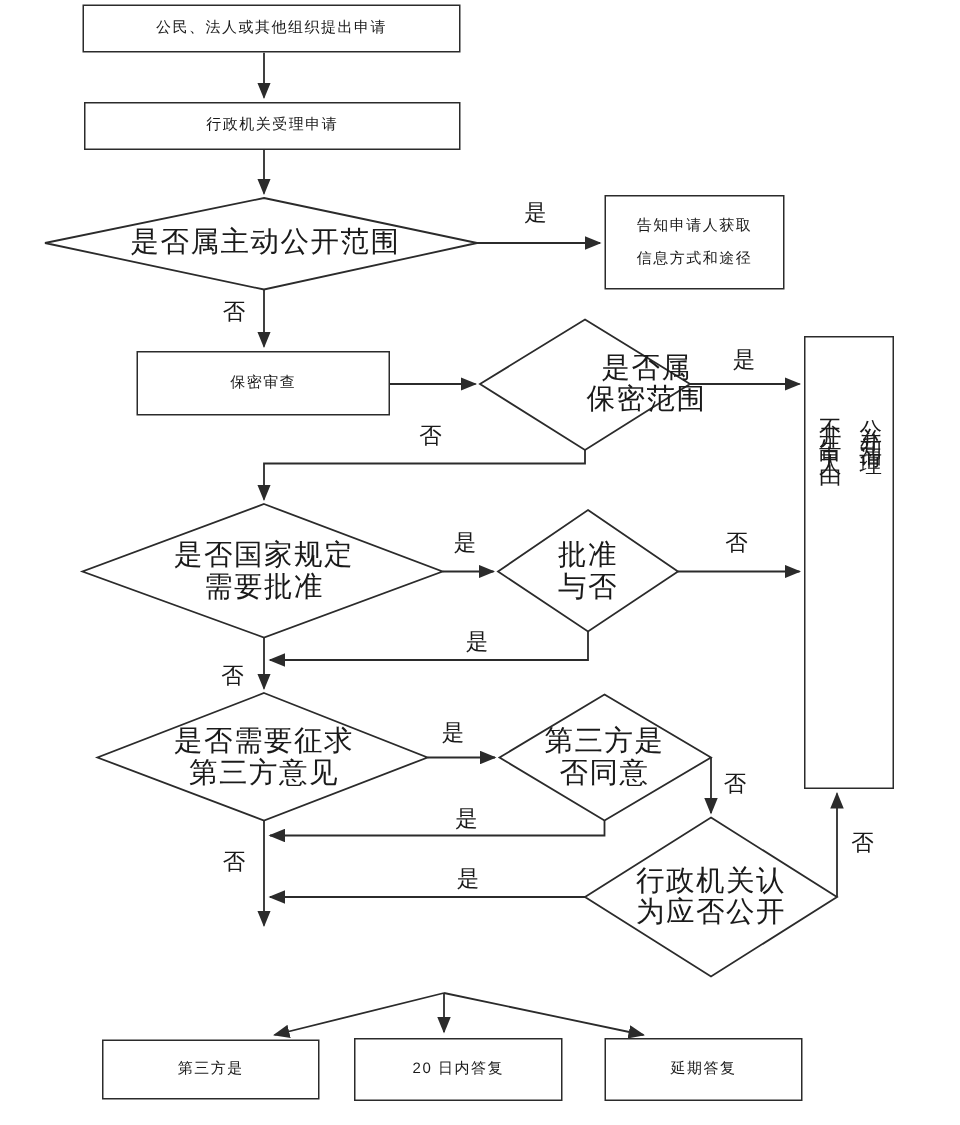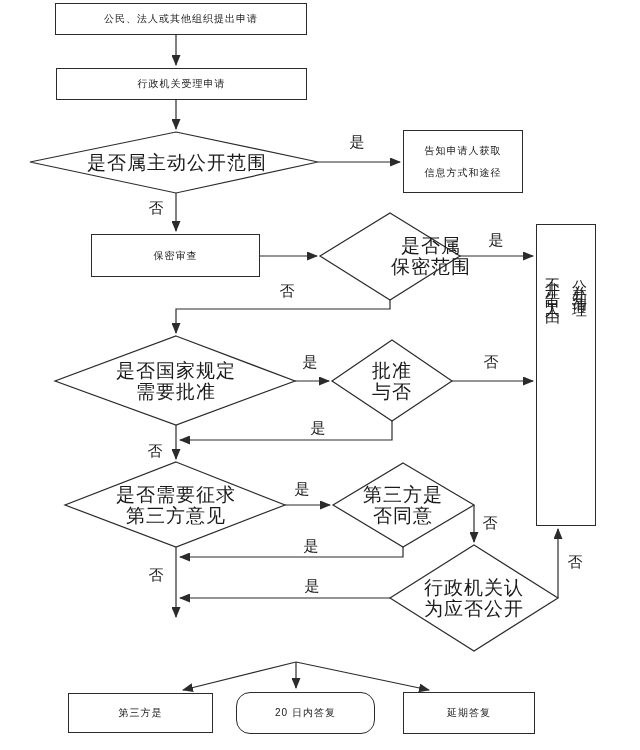--- a/index.html
+++ b/index.html
@@ -99,21 +99,21 @@
   <div class="notice-box" style="left:536px;top:224px;width:60px;height:302px;">
     <span class="vcol">不开告申人由</span>
     <span class="vcol">公并知请理</span>
   </div>
 
 
   <div class="box" style="left:68px;top:693px;width:145px;height:40px;">
     <span>第三方是</span>
   </div>
 
-  <div class="box" style="left:236px;top:692px;width:139px;height:42px;border-radius:14px;">
+  <div class="box" style="left:236px;top:692px;width:139px;height:42px;">
     <span>20 日内答复</span>
   </div>
 
   <div class="box" style="left:403px;top:692px;width:132px;height:42px;">
     <span>延期答复</span>
   </div>
 
   <div class="dlabel" style="left:177px;top:162px;">是否属主动公开范围</div>
 
   <div class="dlabel" style="left:390px;top:256px;margin-left:41px;">

